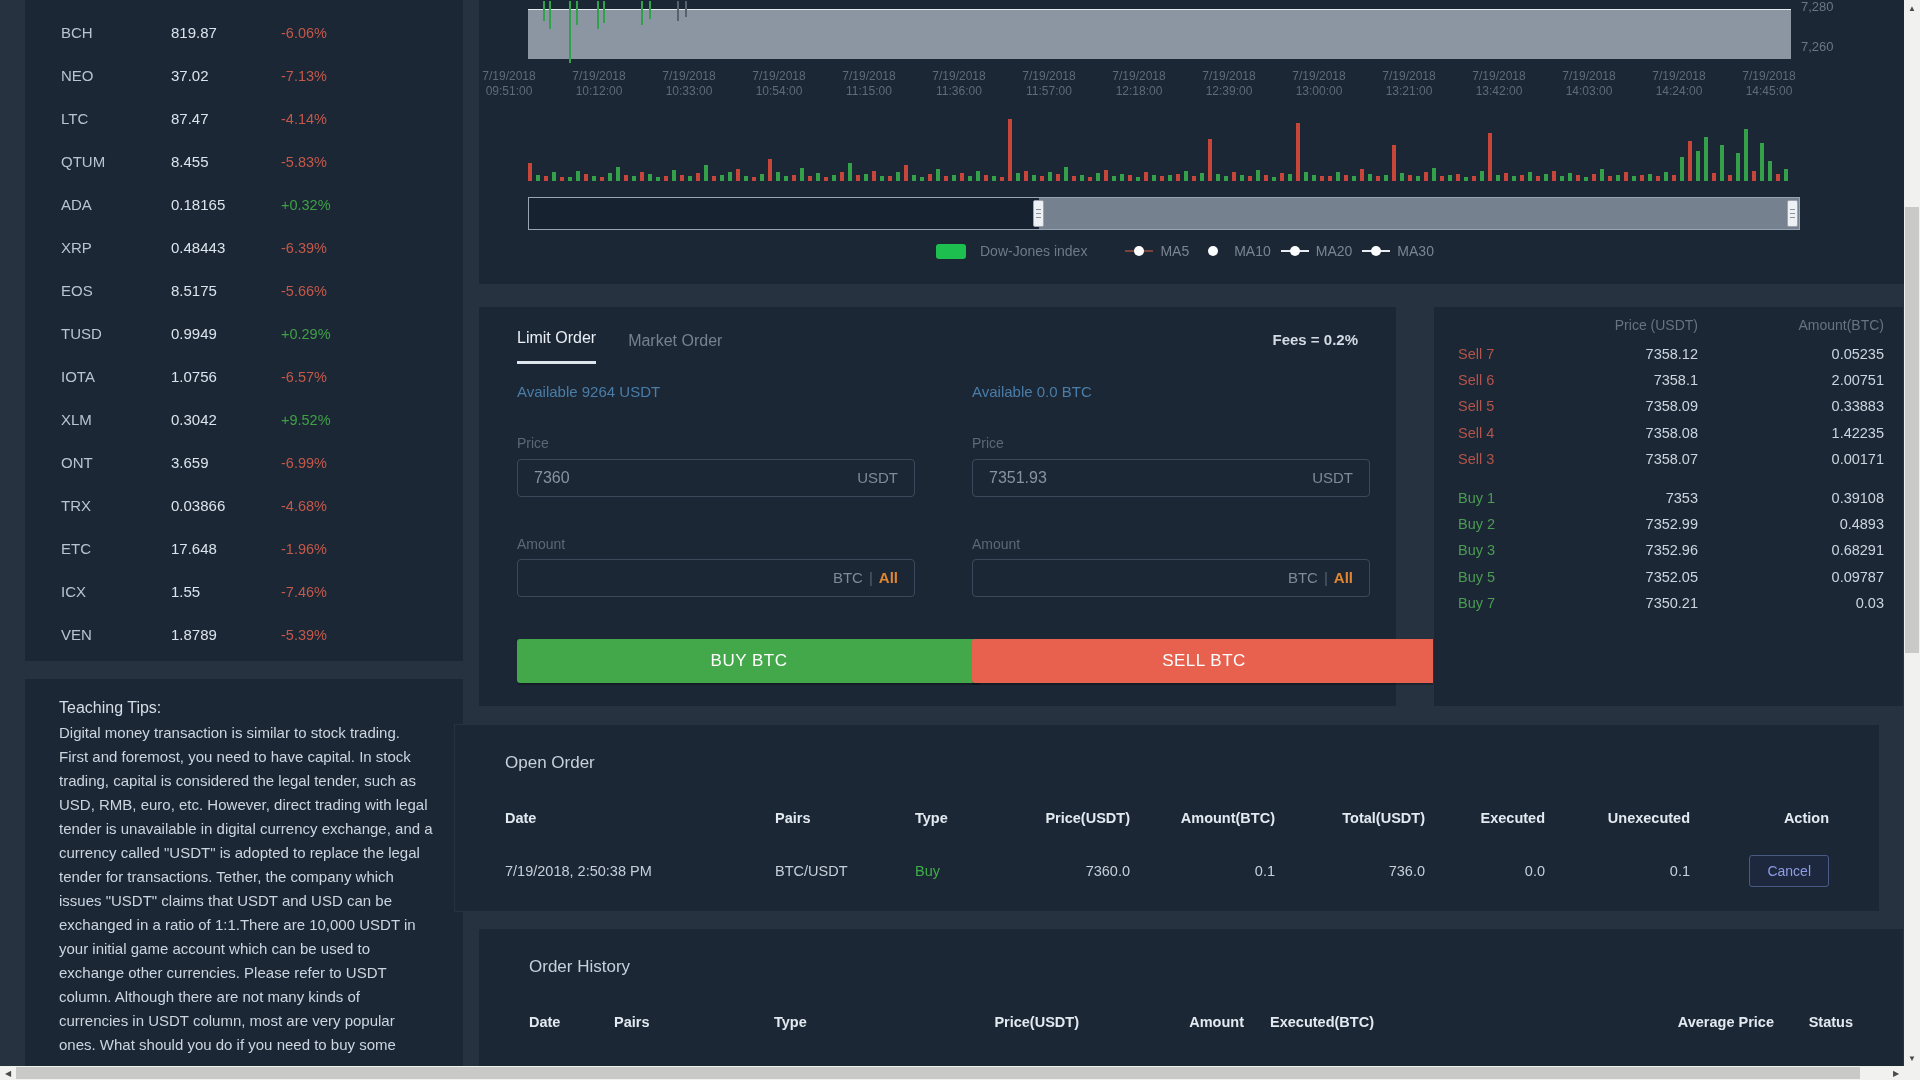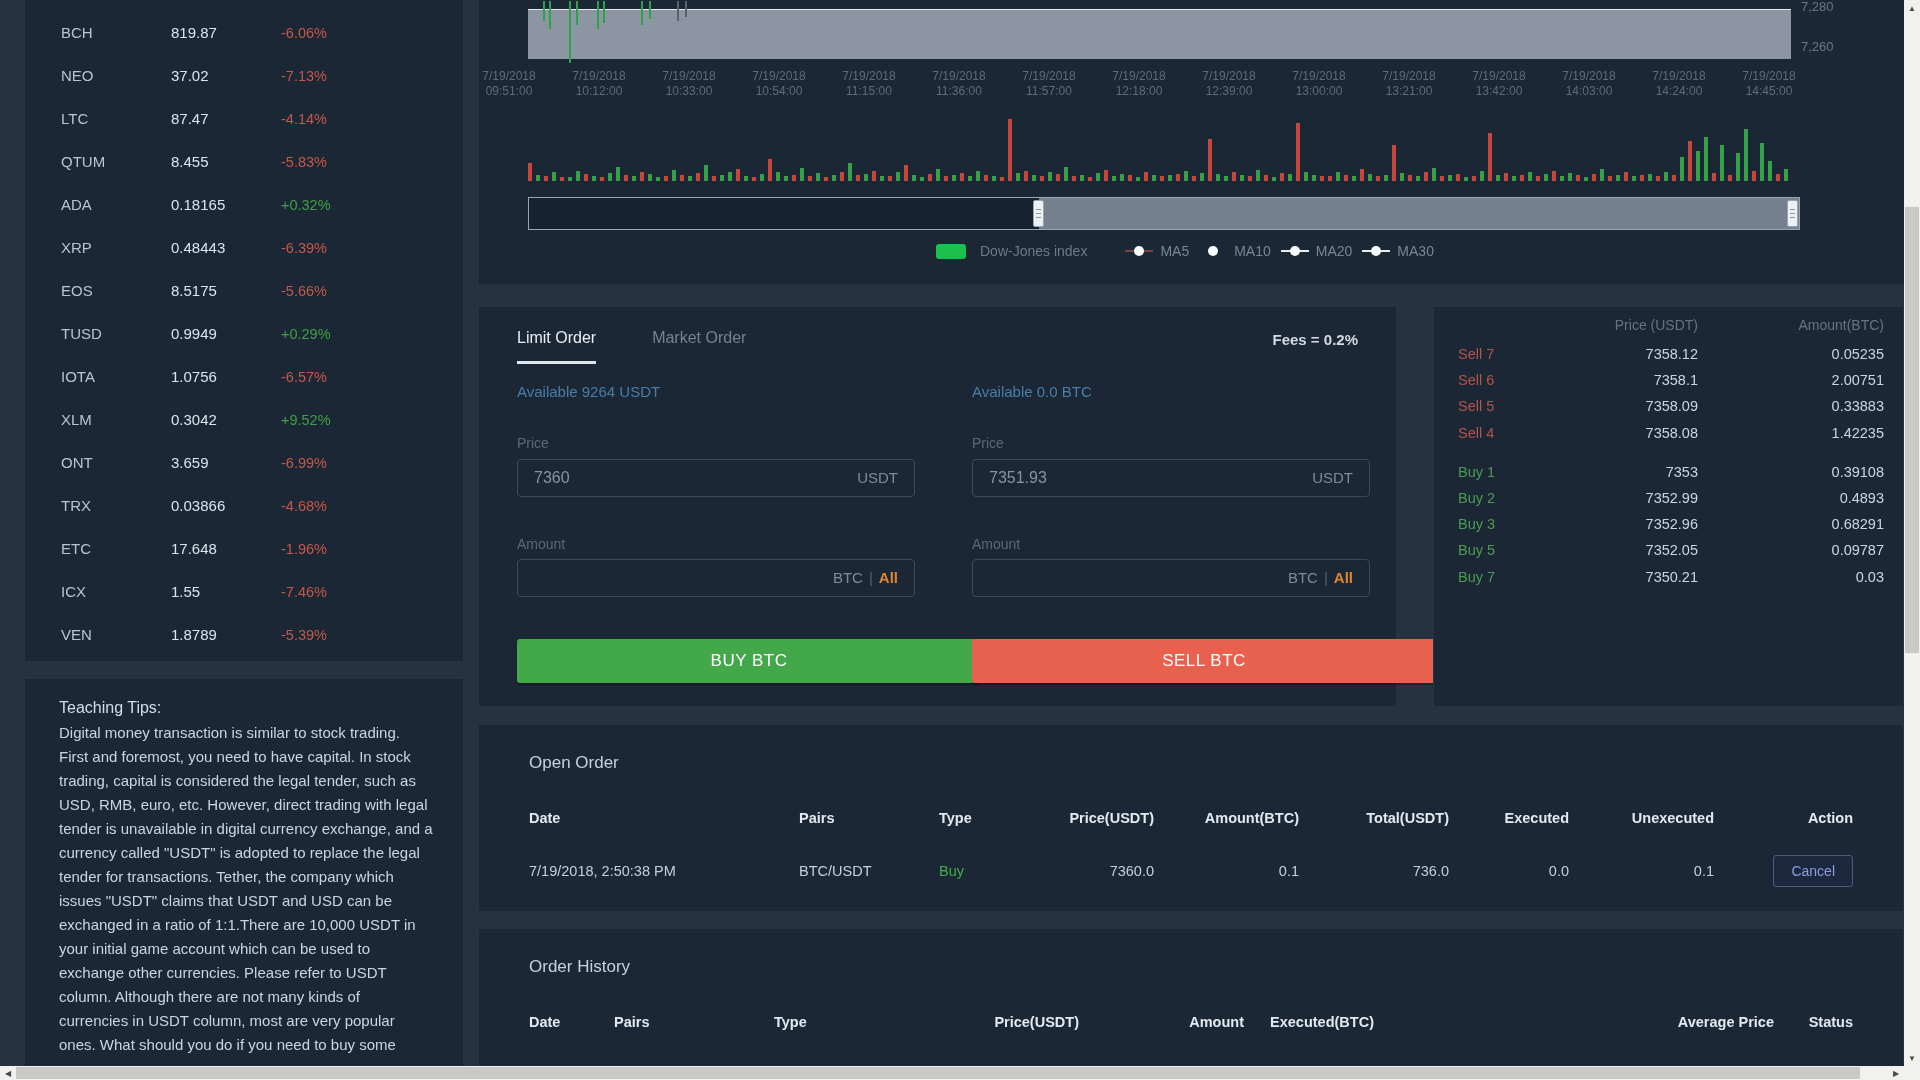--- a/index.html
+++ b/index.html
@@ -48,21 +48,21 @@
   .ma-item { display:flex; align-items:center; gap:7px; margin-left:10px; }
   .ma-sym { position:relative; width:28px; height:10px; }
   .ma-line { position:absolute; left:0; right:0; top:4px; height:2px; }
   .m-red .ma-line { background:#7a443c; } .m-white .ma-line { background:#e9edf1; }
   .m-none .ma-line { background:transparent; }
   .ma-dot { position:absolute; left:9px; top:0; width:10px; height:10px; border-radius:50%; background:#fcfdfe; }
   .ma-label { color:#7a8594; font-size:14px; }
 
   
   #trade-panel { left:478px; top:306px; width:919px; height:401px; }
-  #tabs { position:absolute; left:38px; top:22px; display:flex; gap:56px; }
+  #tabs { position:absolute; left:38px; top:22px; display:flex; gap:32px;align-items:flex-end; }
   .tab { font-size:16px; color:#76828f; padding-bottom:14px; cursor:default; }
   .tab.active { color:#e9eff5; border-bottom:3px solid #dfe5ec; }
   #fees { position:absolute; right:38px; top:24px; color:#d4dbe4; font-size:15px; font-weight:bold; }
   .form-col { position:absolute; top:0; width:398px; }
   #buy-col { left:38px; } #sell-col { left:493px; }
   .avail { position:absolute; top:76px; color:#4a7da8; font-size:15px; }
   .fld-label { position:absolute; color:#5c6876; font-size:14px; }
   .lbl-price { top:128px; } .lbl-amount { top:229px; }
   .fld { position:absolute; width:398px; height:38px; border:1px solid #3a4a5c; border-radius:4px; }
   .fld-price { top:152px; } .fld-amount { top:252px; }
@@ -83,21 +83,21 @@
   #book-head .h-amount { flex:1; text-align:right; }
   .book-row { display:flex; align-items:center; height:26.2px; font-size:14.5px; }
   .book-label { width:62px; }
   .book-price { width:178px; text-align:right; color:#ccd5df; }
   .book-amount { flex:1; text-align:right; color:#ccd5df; }
   .sell-row .book-label { color:#b5544a; }
   .buy-row .book-label { color:#4c9b53; }
   #book-gap { height:13px; }
 
   
-  #open-panel { left:478px; top:724px; width:1426px; height:188px; }
+  #open-panel { left:454px; top:724px; width:1426px; height:188px; }
   #history-panel { left:478px; top:928px; width:1426px; height:152px; }
   .sec-title { position:absolute; left:50px; top:28px; color:#c7d1db; font-size:17px; }
   .grid-open { display:grid; grid-template-columns:270px 140px 90px 125px 145px 150px 120px 145px 1fr;
                padding:0 50px; align-items:center; }
   .grid-hist { display:grid; grid-template-columns:85px 160px 145px 160px 165px 130px 400px 1fr;
                padding:0 50px; align-items:center; }
   .thead { position:absolute; left:0; right:0; top:78px; height:30px; color:#e2e9f0; font-size:14.5px; font-weight:bold; }
   .trow  { position:absolute; left:0; right:0; top:128px; height:36px; color:#c6cfd9; font-size:14.5px; }
   .c-right { text-align:right; } .c-left { text-align:left; }
   .m-buy { color:#3fae49; }
@@ -582,20 +582,25 @@
         <span class="book-price">7358.09</span>
         <span class="book-amount">0.33883</span>
       </div>
 
       <div class="book-row sell-row">
         <span class="book-label">Sell 4</span>
         <span class="book-price">7358.08</span>
         <span class="book-amount">1.42235</span>
       </div>
 
+      <div class="book-row sell-row">
+        <span class="book-label">Sell 3</span>
+        <span class="book-price">7358.07</span>
+        <span class="book-amount">0.00171</span>
+      </div>
 
 
     </div>
   <div id="book-gap"></div>
   <div id="buy-rows">
 
       <div class="book-row buy-row">
         <span class="book-label">Buy 1</span>
         <span class="book-price">7353</span>
         <span class="book-amount">0.39108</span>

